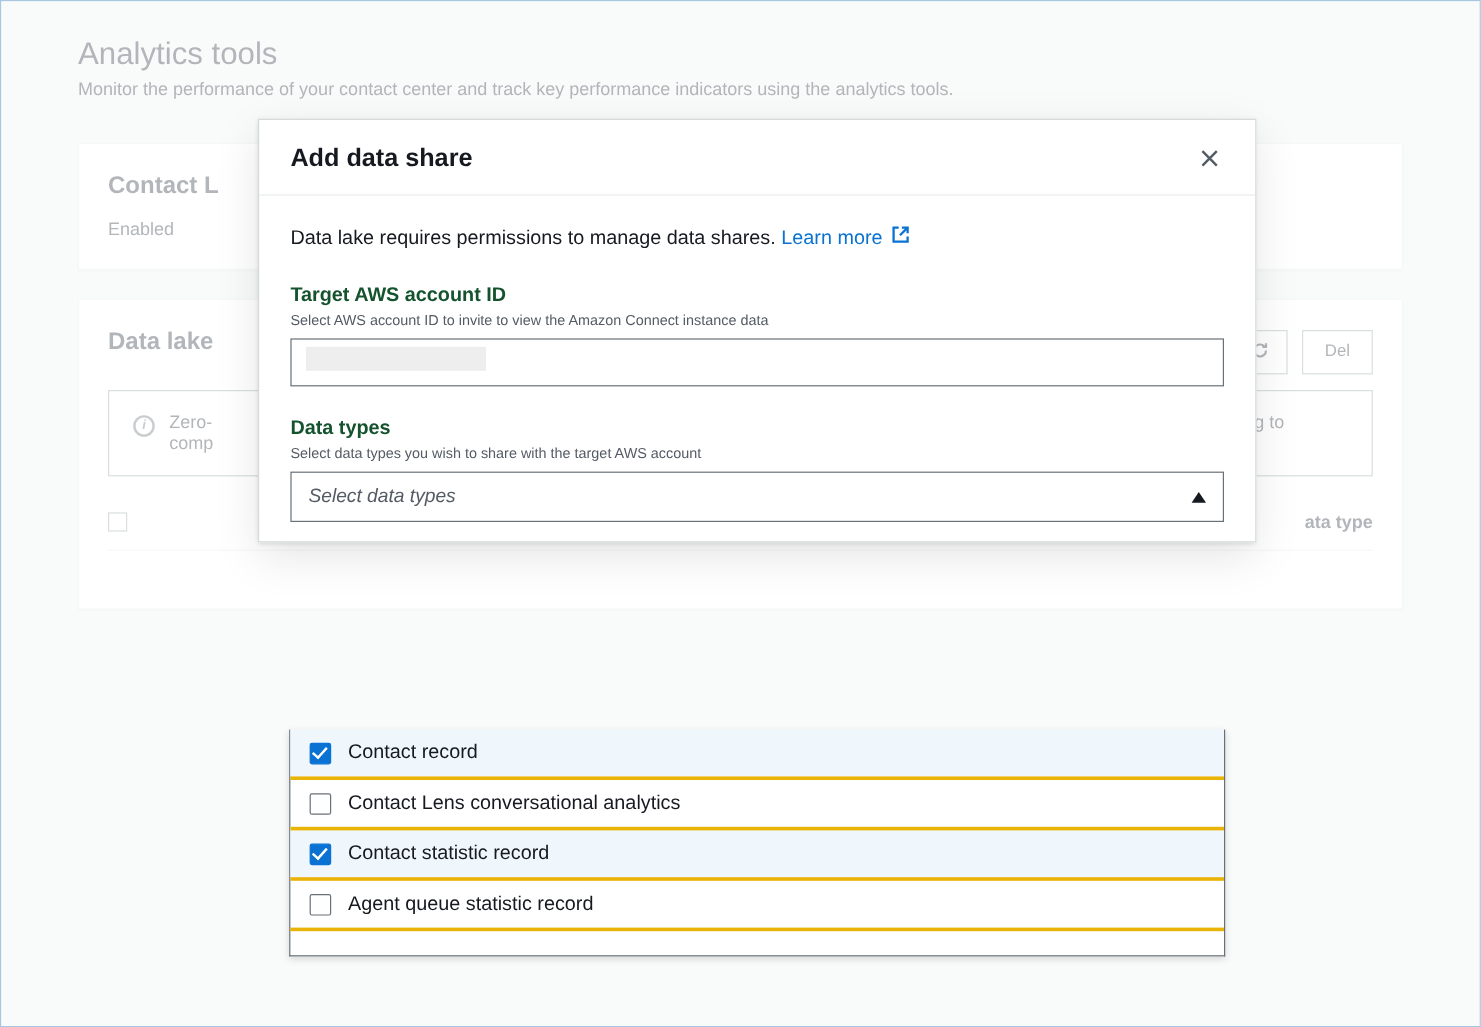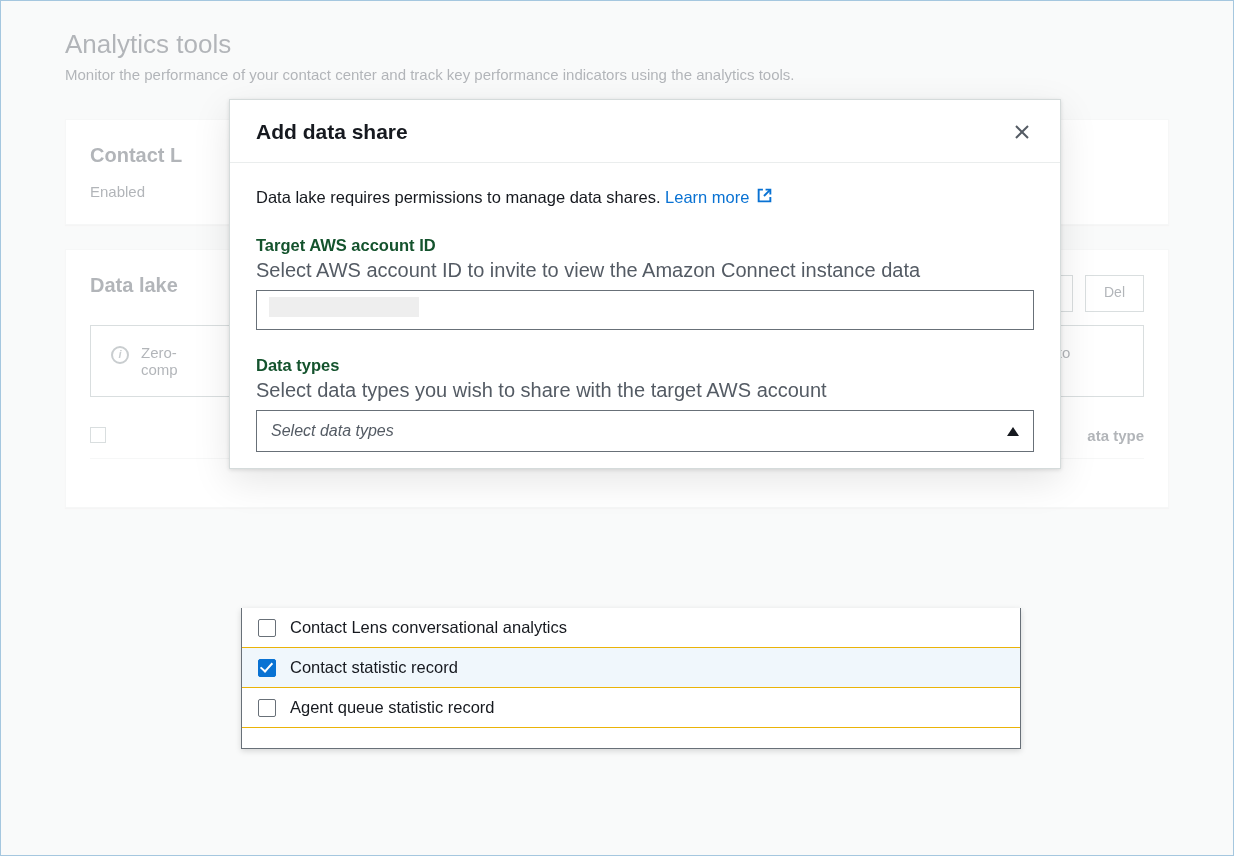--- a/index.html
+++ b/index.html
@@ -107,21 +107,21 @@
     
     .bg-fade {
       position: absolute;
       inset: 0;
       background: rgba(255,255,255,0.55);
     }
 
     
     .modal {
       position: absolute;
-      left: 228px;
+      left: 214px;
       top: 98px;
       width: 832px;
       background: #fff;
       border: 1px solid #d5dbdb;
       box-shadow: 0 1px 4px rgba(0,0,0,.12), 0 12px 36px rgba(0,0,0,.1);
     }
     .modal-header {
       display: flex;
       justify-content: space-between;
       align-items: center;
@@ -161,21 +161,21 @@
       margin-left: 2px;
     }
 
     .field-label {
       font-size: 16.5px;
       font-weight: 700;
       color: #14532d;
       margin-bottom: 4px;
     }
     .field-hint {
-      font-size: 20px;
+      font-size: 12px;
       color: #545b64;
       margin-bottom: 8px;
     }
     .text-input {
       width: 100%;
       height: 40px;
       border: 1px solid #687078;
       padding: 6px 12px;
       font-size: 15px;
       outline: none;
@@ -224,21 +224,21 @@
       border-top: none;
     }
     .dd-option {
       display: flex;
       align-items: center;
       gap: 14px;
       padding: 10px 16px;
       font-size: 16.5px;
       color: #16191f;
       cursor: pointer;
-      border-top: 1px solid #eab308;
+      border-top: 3px solid #eab308;
     }
     .dd-option:first-child { border-top: none; }
     .dd-option.selected { background: #f0f7fc; }
     .cb {
       width: 18px; height: 18px;
       border: 1.5px solid #687078;
       border-radius: 2px;
       flex-shrink: 0;
       position: relative;
       background: #fff;
@@ -335,20 +335,24 @@
     <div class="field-label">Data types</div>
     <div class="field-hint">Select data types you wish to share with the target AWS account</div>
     <div class="multiselect-control">
       <span>Select data types</span>
       <span class="triangle-up"></span>
     </div>
   </div>
 </div>
 
 <div class="dropdown" id="dropdown">
+    <div class="dd-option selected">
+      <span class="cb checked"></span>
+      <span>Contact record</span>
+    </div>
     <div class="dd-option">
       <span class="cb"></span>
       <span>Contact Lens conversational analytics</span>
     </div>
     <div class="dd-option selected">
       <span class="cb checked"></span>
       <span>Contact statistic record</span>
     </div>
     <div class="dd-option">
       <span class="cb"></span>

